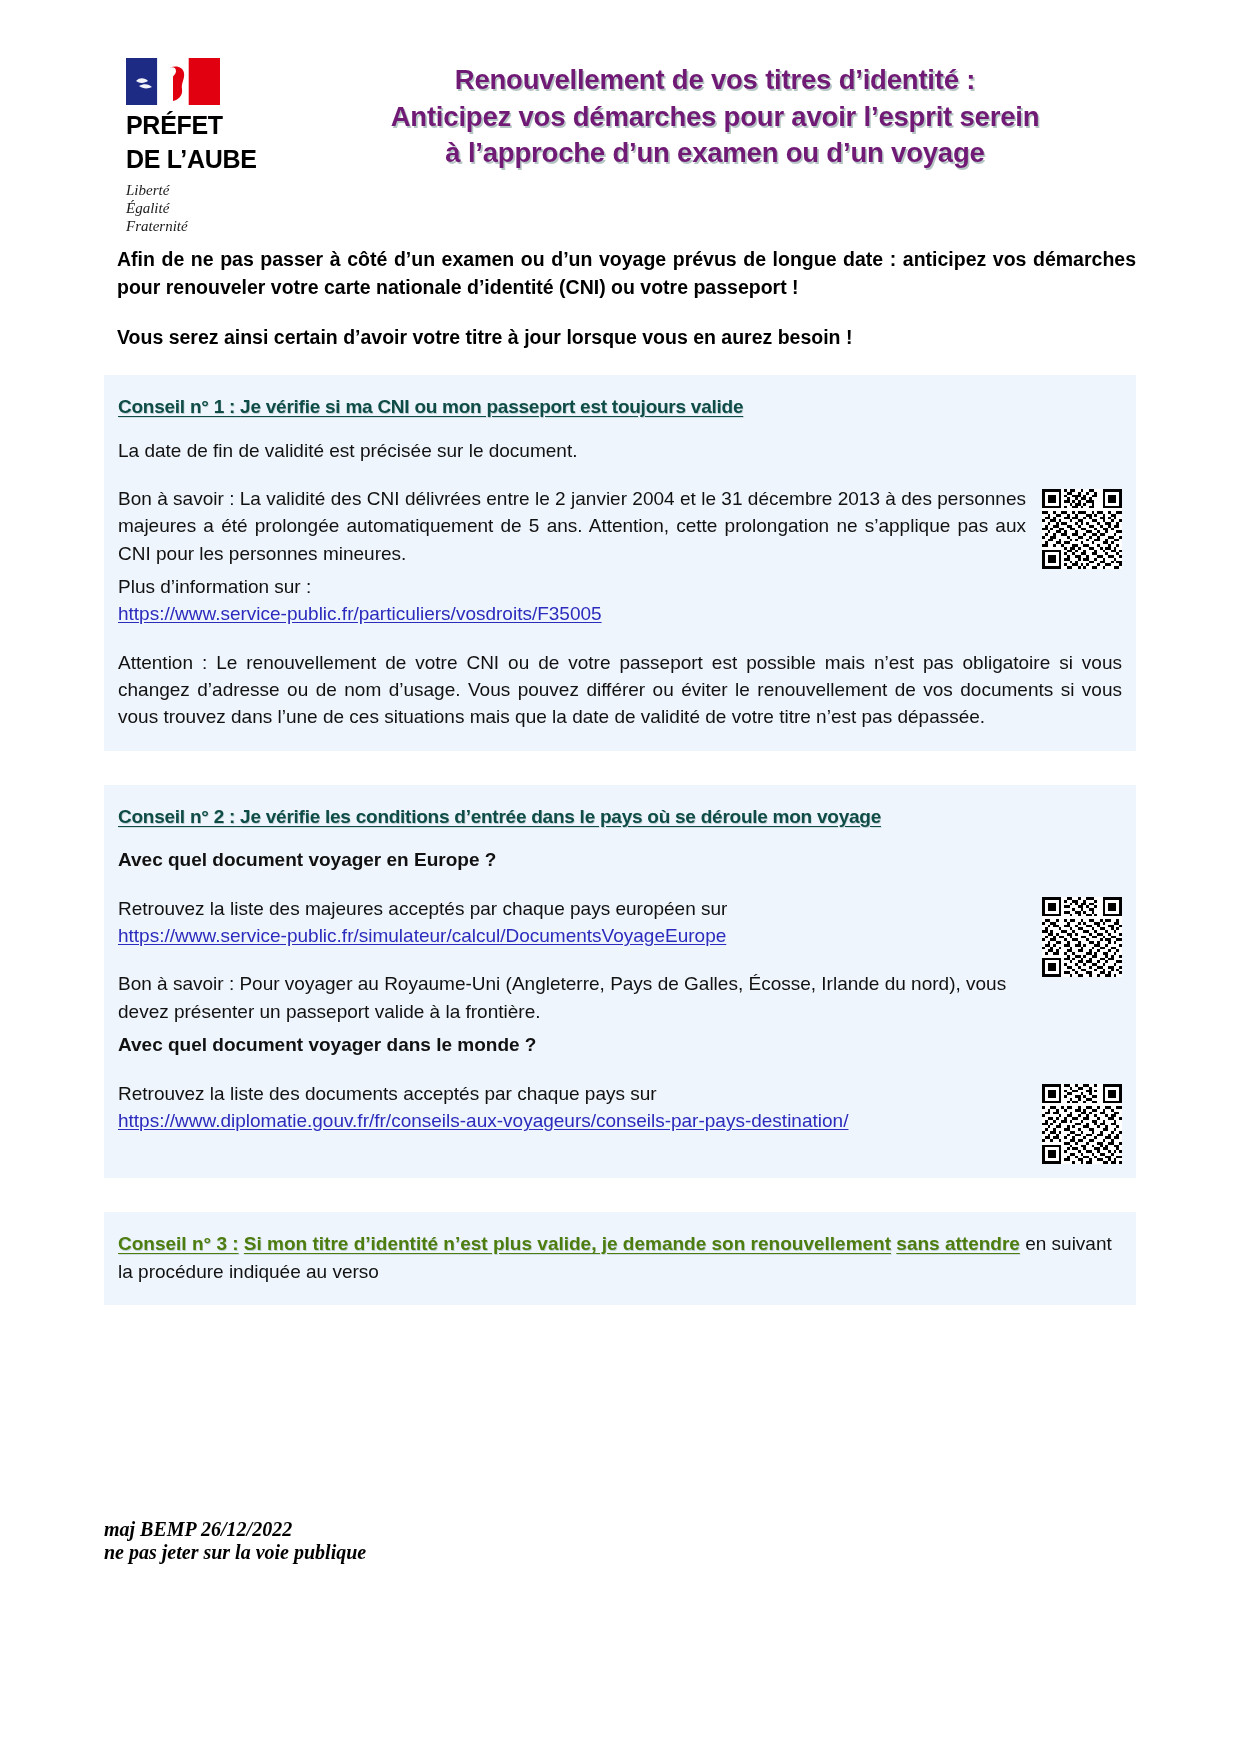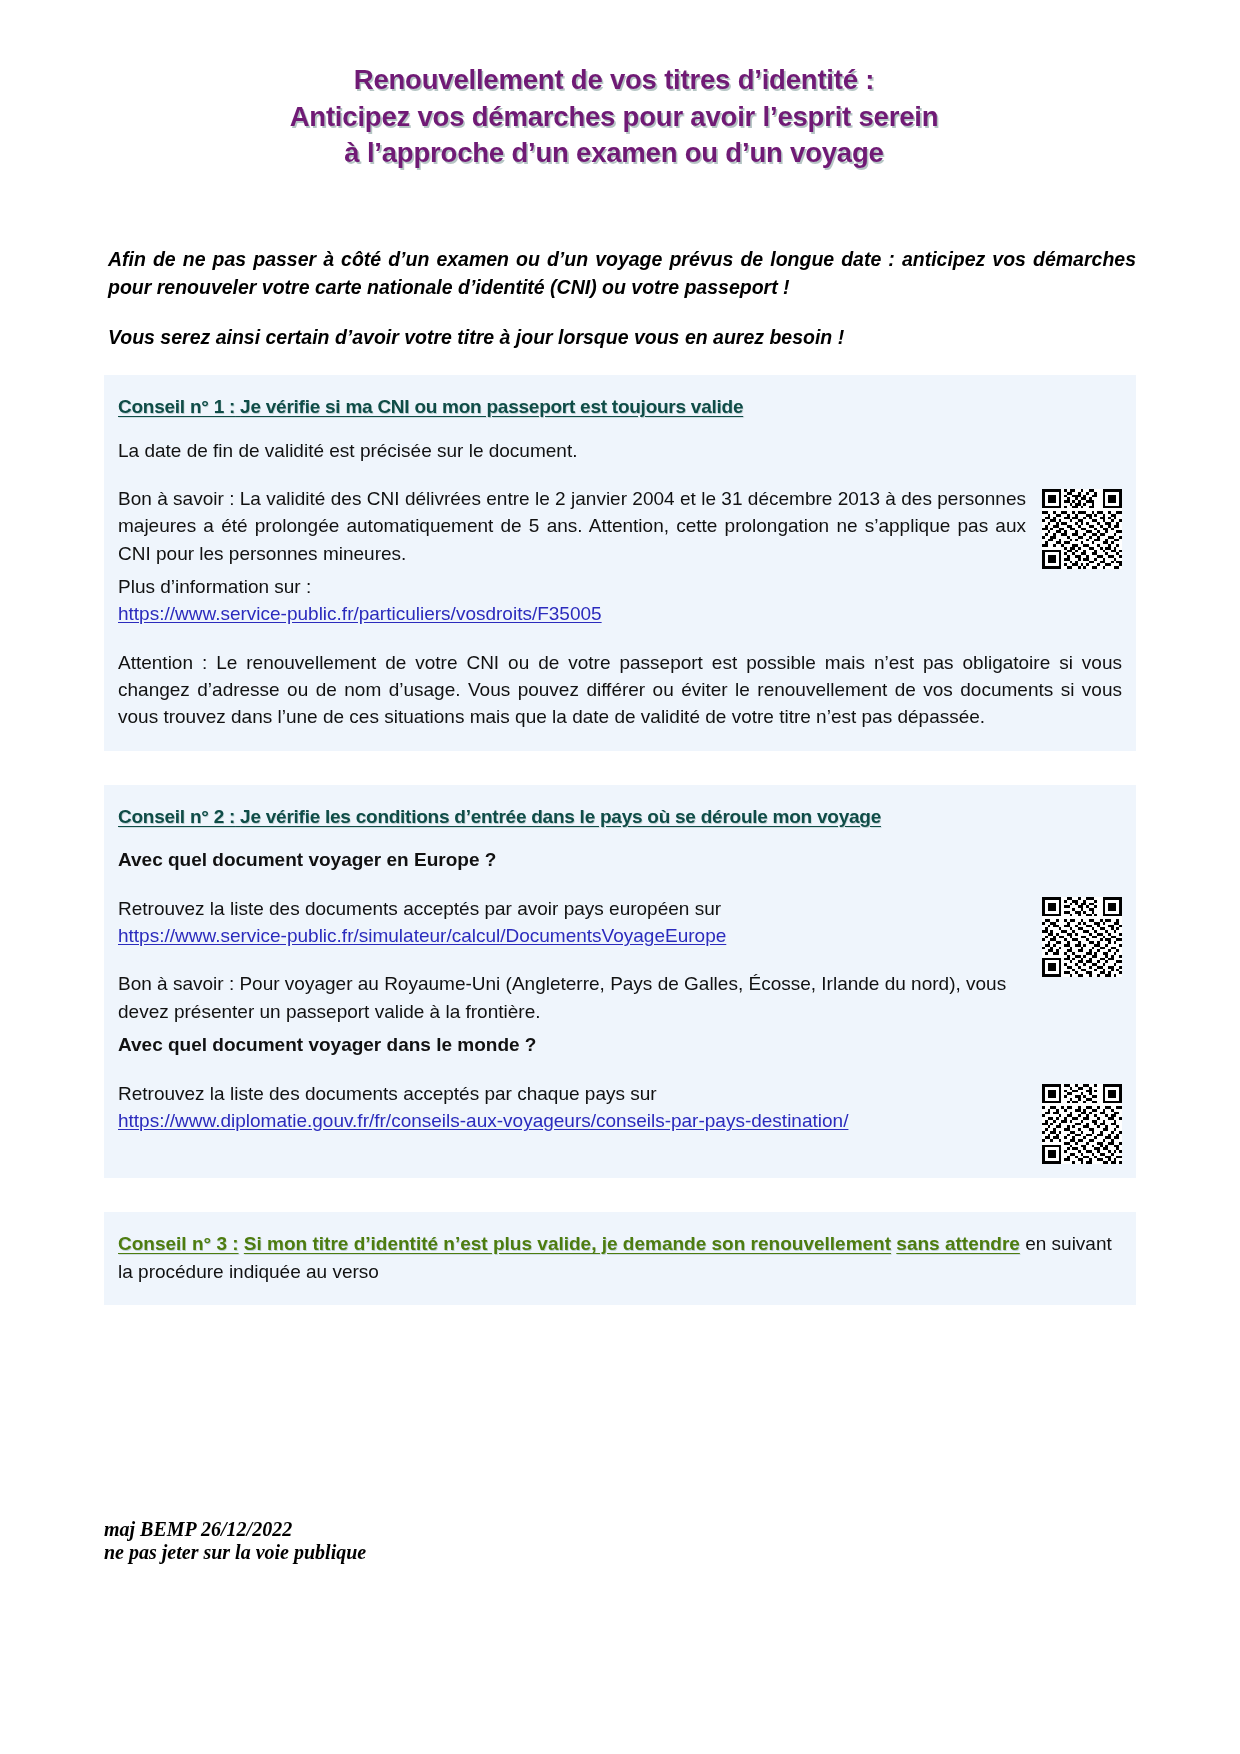--- a/index.html
+++ b/index.html
@@ -74,26 +74,25 @@
     letter-spacing: -0.2px;
     text-shadow: 1.6px 1.6px 0 rgba(120,150,148,0.55);
     white-space: nowrap;
   }
 
   
   .intro {
     margin-top: 22px;
   }
   .intro p {
-    margin: 0 0 23px 4px;
+    margin: 0 0 23px 13px;
     font-weight: bold;
     font-size: 19.5px;
     line-height: 1.42;
     color: #000;
-    font-style: italic;
   }
   .justify { text-align: justify; }
 
   
   .conseil-box {
     background: #eff5fc;
     padding: 16px 14px 12px 14px;
     margin-bottom: 34px;
   }
   .conseil-head {
@@ -182,20 +181,41 @@
     flex-direction: column;
   }
 </style>
 </head>
 <body>
 
 <div class="page">
 
   <div class="header">
 
+    <div class="logo-block">
+      <svg class="flag" viewBox="0 0 94 47" aria-hidden="true">
+        <rect x="0" y="0" width="31.3" height="47" fill="#1d2b84"></rect>
+        <rect x="31.3" y="0" width="31.4" height="47" fill="#ffffff"></rect>
+        <rect x="62.7" y="0" width="31.3" height="47" fill="#e1000f"></rect>
+        <path d="M41 9 C47 5, 57 6, 59 13 C61 19, 57 24, 58 30 C59 37, 54 42, 47 43 L47 9 Z" fill="#ffffff"></path>
+        <path d="M44 10 C50 7, 57 9, 58 15 C59 21, 55 25, 56 31 C57 38, 52 42, 47 43 L47 10 Z" fill="#e1000f"></path>
+        <path d="M42 11 C46 8, 50 9, 50 13 C50 17, 46 18, 45 22 L42 22 Z" fill="#ffffff"></path>
+        <path d="M10 23 c4-4 9-3 12 0 c-3 2 -8 3 -12 0 z" fill="#ffffff" opacity="0.95"></path>
+        <path d="M13 28 c5-3 10-2 13 1 c-4 2 -9 2 -13 -1 z" fill="#ffffff" opacity="0.95"></path>
+      </svg>
+
+      <div class="prefet-line">PRÉFET</div>
+      <div class="prefet-line">DE L’AUBE</div>
+
+      <div class="devise">
+        <div>Liberté</div>
+        <div>Égalité</div>
+        <div>Fraternité</div>
+      </div>
+    </div>
 
     <div class="title-block">
       <div class="title-line">Renouvellement de vos titres d’identité :</div>
       <div class="title-line">Anticipez vos démarches pour avoir l’esprit serein</div>
       <div class="title-line">à l’approche d’un examen ou d’un voyage</div>
     </div>
   </div>
 
   <div class="intro">
     <p class="justify">Afin de ne pas passer à côté d’un examen ou d’un voyage prévus de longue date : anticipez vos démarches pour renouveler votre carte nationale d’identité (CNI) ou votre passeport !</p>
@@ -437,21 +457,21 @@
       <span class="label">Conseil n° 2 :</span>
       <span>Je vérifie les conditions d’entrée dans le pays où se déroule mon voyage</span>
     </div>
 
     <div class="conseil-body">
       <p class="subhead">Avec quel document voyager en Europe ?</p>
 
       <div class="row-with-qr">
         <div class="text">
           <p class="justify">
-            <span>Retrouvez la liste des documents acceptés par avoir pays européen sur</span><br>
+            <span>Retrouvez la liste des majeures acceptés par chaque pays européen sur</span><br>
             <a class="link" href="#">https://www.service-public.fr/simulateur/calcul/DocumentsVoyageEurope</a>
           </p>
           <p>Bon à savoir : Pour voyager au Royaume-Uni (Angleterre, Pays de Galles, Écosse, Irlande du nord), vous devez présenter un passeport valide à la frontière.</p>
         </div>
         <svg class="qr qr-2" viewBox="0 0 29 29" shape-rendering="crispEdges" aria-hidden="true">
           <rect width="29" height="29" fill="#ffffff"></rect>
           <g fill="#000000">
             <rect x="0" y="0" width="7" height="1"></rect>
               <rect x="0" y="6" width="7" height="1"></rect>
             <rect x="0" y="0" width="1" height="7"></rect>

